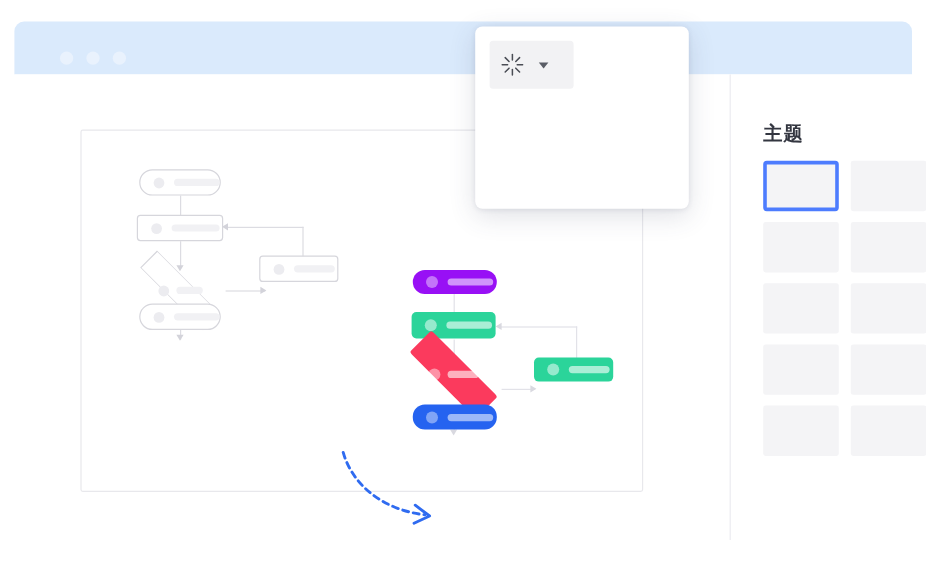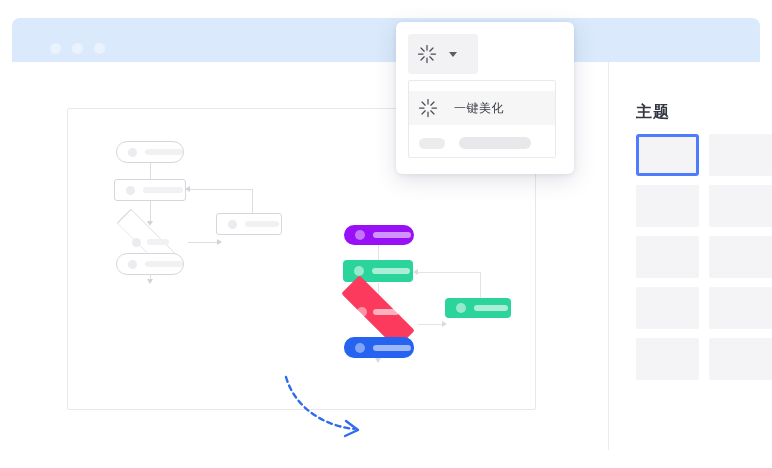--- a/index.html
+++ b/index.html
@@ -464,37 +464,16 @@
           <line x1="14" y1="10" x2="18.5" y2="10"></line>
           <line x1="4" y1="4" x2="7.2" y2="7.2"></line>
           <line x1="12.8" y1="12.8" x2="16" y2="16"></line>
           <line x1="16" y1="4" x2="12.8" y2="7.2"></line>
           <line x1="7.2" y1="12.8" x2="4" y2="16"></line>
         </g>
       </svg>
       <span id="beautify-caret"></span>
     </div>
 
-    <div id="beautify-menu">
-      <div id="menu-item-beautify">
-        <svg id="menu-item-icon" viewBox="0 0 20 20">
-          <g stroke="#4a4d55" stroke-width="1.25" stroke-linecap="round">
-            <line x1="10" y1="1.5" x2="10" y2="6"></line>
-            <line x1="10" y1="14" x2="10" y2="18.5"></line>
-            <line x1="1.5" y1="10" x2="6" y2="10"></line>
-            <line x1="14" y1="10" x2="18.5" y2="10"></line>
-            <line x1="4" y1="4" x2="7.2" y2="7.2"></line>
-            <line x1="12.8" y1="12.8" x2="16" y2="16"></line>
-            <line x1="16" y1="4" x2="12.8" y2="7.2"></line>
-            <line x1="7.2" y1="12.8" x2="4" y2="16"></line>
-          </g>
-        </svg>
-        <span id="menu-item-label">一键美化</span>
-      </div>
-      <div id="menu-item-placeholder">
-        <span id="ph-chip-small"></span>
-        <span id="ph-chip-large"></span>
-      </div>
-    </div>
 
   </div>
 
 </div>
 
 </body></html>

